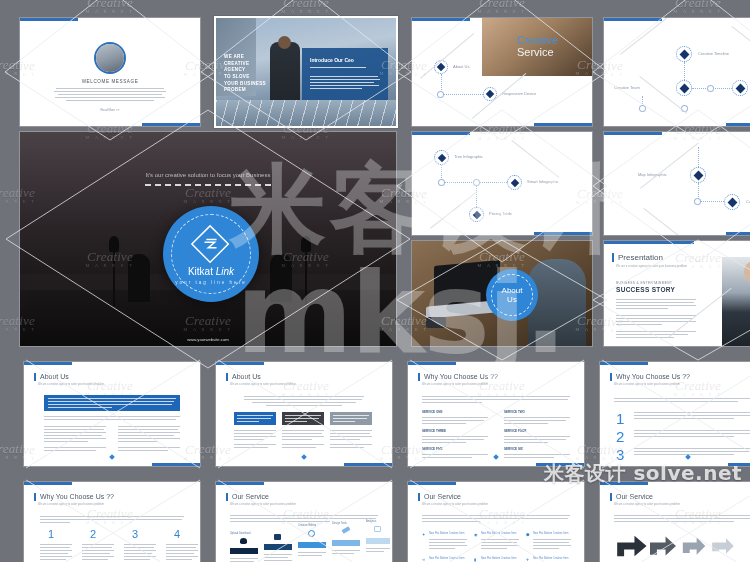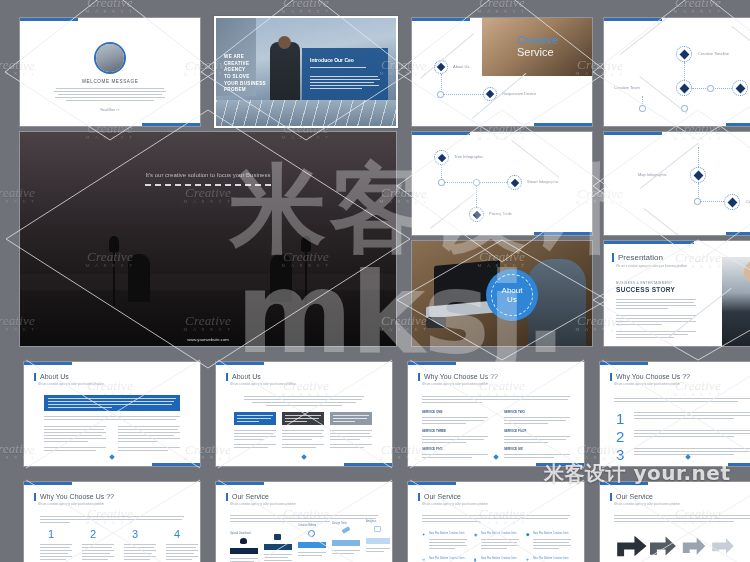--- a/index.html
+++ b/index.html
@@ -274,20 +274,34 @@
       <div class="head" style="left:1px;top:0;width:10px;height:16px;"></div>
     </div>
     <div class="lamp" style="right:84px;bottom:40px;width:12px;height:70px;">
       <div class="post" style="left:5px;top:14px;width:2px;height:56px;"></div>
       <div class="head" style="left:1px;top:0;width:10px;height:16px;"></div>
     </div>
 
     <div class="hero-sub" style="left:0;top:40px;width:376px;text-align:center;font-size:6px;">It's our creative solution to focus your Business</div>
     <div class="hero-dash" style="left:125px;top:52px;width:126px;"></div>
 
+    <div class="logo-circle" style="left:143px;top:74px;width:96px;height:96px;">
+      <svg viewBox="0 0 100 100" style="position:absolute;left:22px;top:16px;width:52px;height:46px;">
+        <g fill="none" stroke="#ffffff" stroke-width="3.2">
+          <rect x="20" y="20" width="56" height="56" transform="rotate(45 48 48)"></rect>
+          <path d="M36 44 L58 44 L44 56 L62 56"></path>
+          <path d="M40 38 L62 38"></path>
+        </g>
+      </svg>
+      <div class="logo-name" style="top:60px;font-size:10px;">
+        <span>Kitkat</span>
+        <span style="font-style:italic;">Link</span>
+      </div>
+      <div class="logo-tag" style="top:74px;font-size:4.6px;">your tag line here</div>
+    </div>
 
     <div class="hero-url" style="left:0;bottom:4px;width:376px;text-align:center;font-size:4.2px;">www.yourwebsite.com</div>
   </div>
 
   <div class="slide" style="left:412px; top:132px; width:180px; height:103px;">
     <div class="topbar" style="width:58px;"></div>
     <div class="botbar" style="width:58px;"></div>
     <div class="node" style="left:22px;top:18px;width:15px;height:15px;">
       <span class="dia" style="width:6px;height:6px;"></span>
     </div>
@@ -902,15 +916,15 @@
     <span class="cm-sm">M A R K E T</span>
   </div>
   <div class="cm-wm" style="left:658px;top:506px;width:80px;">
     <span class="cm-big">Creative</span>
     <span class="cm-sm">M A R K E T</span>
   </div>
 
   <div class="big-wm" style="left:230px; top:146px; font-size:96px; letter-spacing:4px;">米客设计</div>
   <div class="big-wm" style="left:236px; top:248px; font-size:112px; letter-spacing:-2px;">mksj.</div>
 
-  <div class="mksj-wm" style="left:544px; top:460px;">米客设计 your.net</div>
+  <div class="mksj-wm" style="left:544px; top:460px;">米客设计 solve.net</div>
 
 </div>
 
 </body></html>

